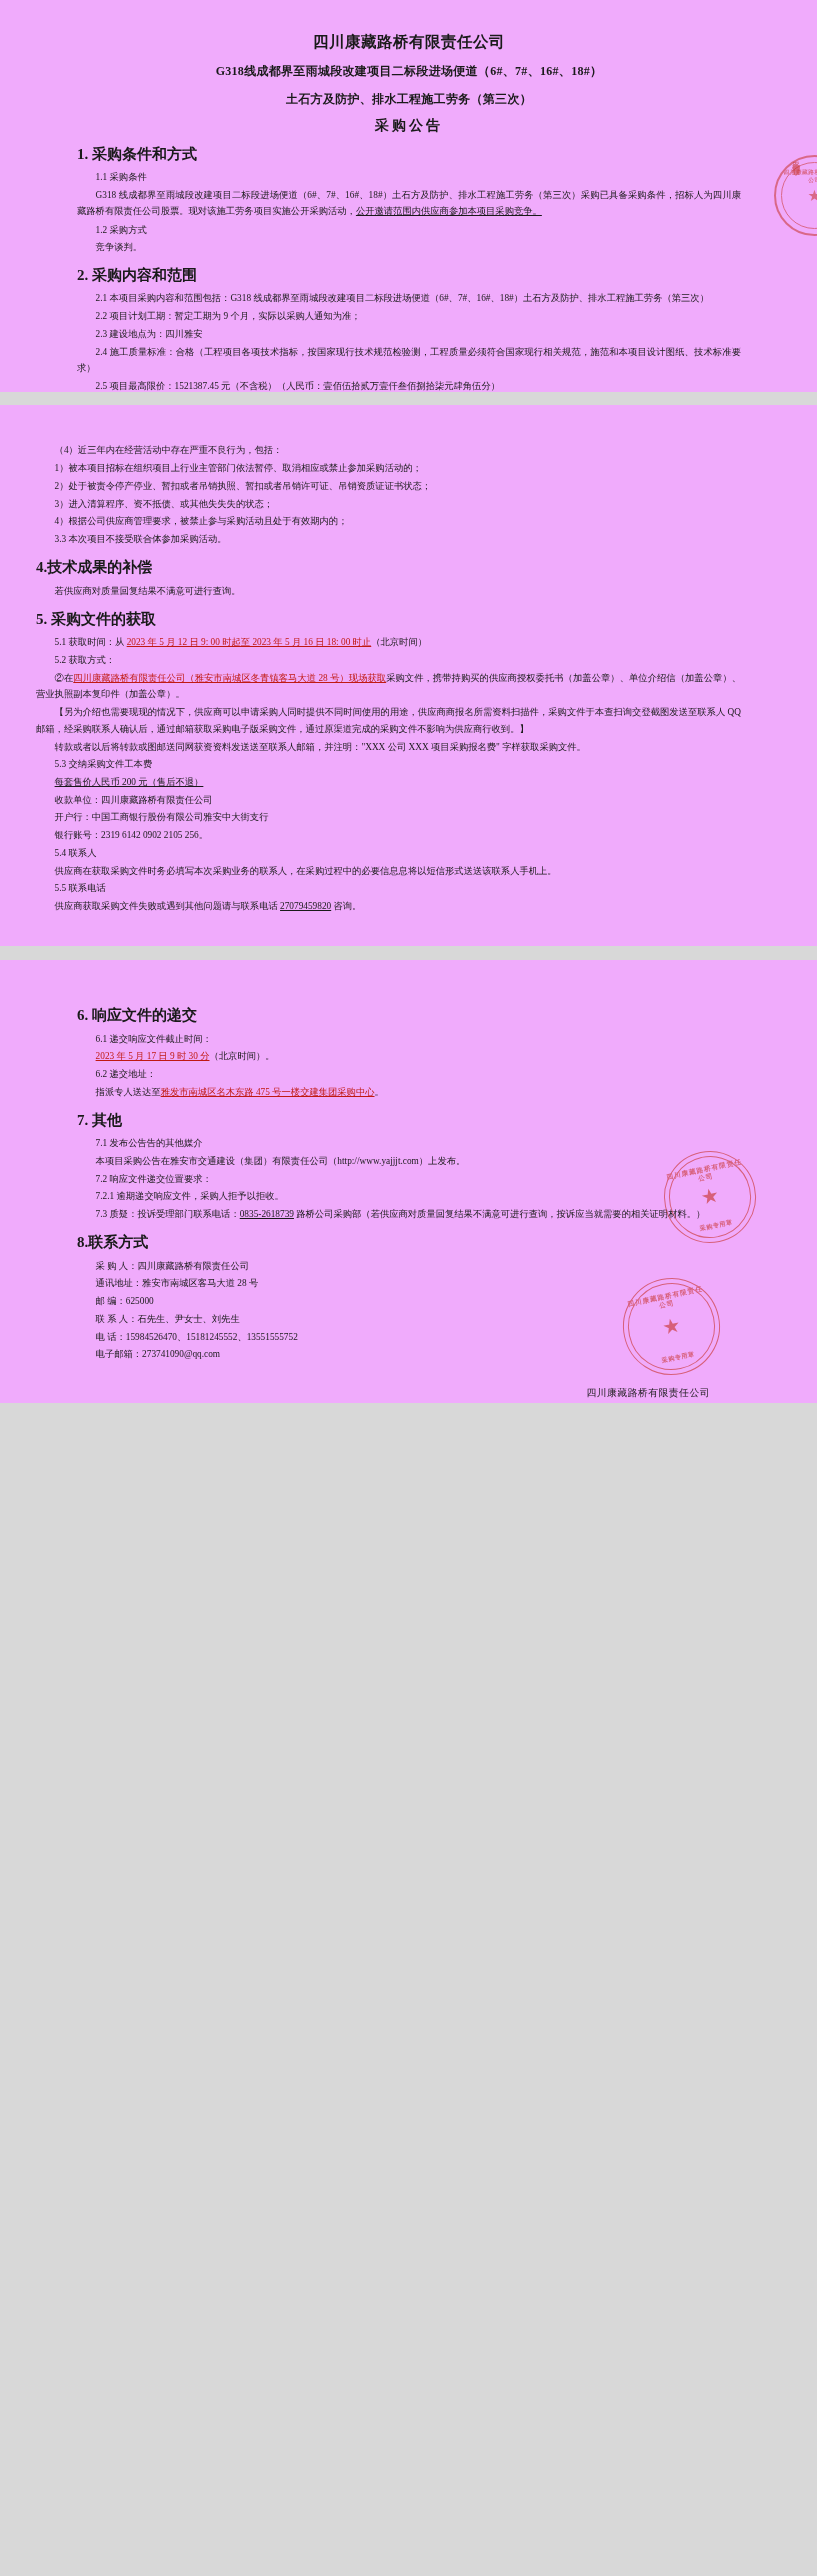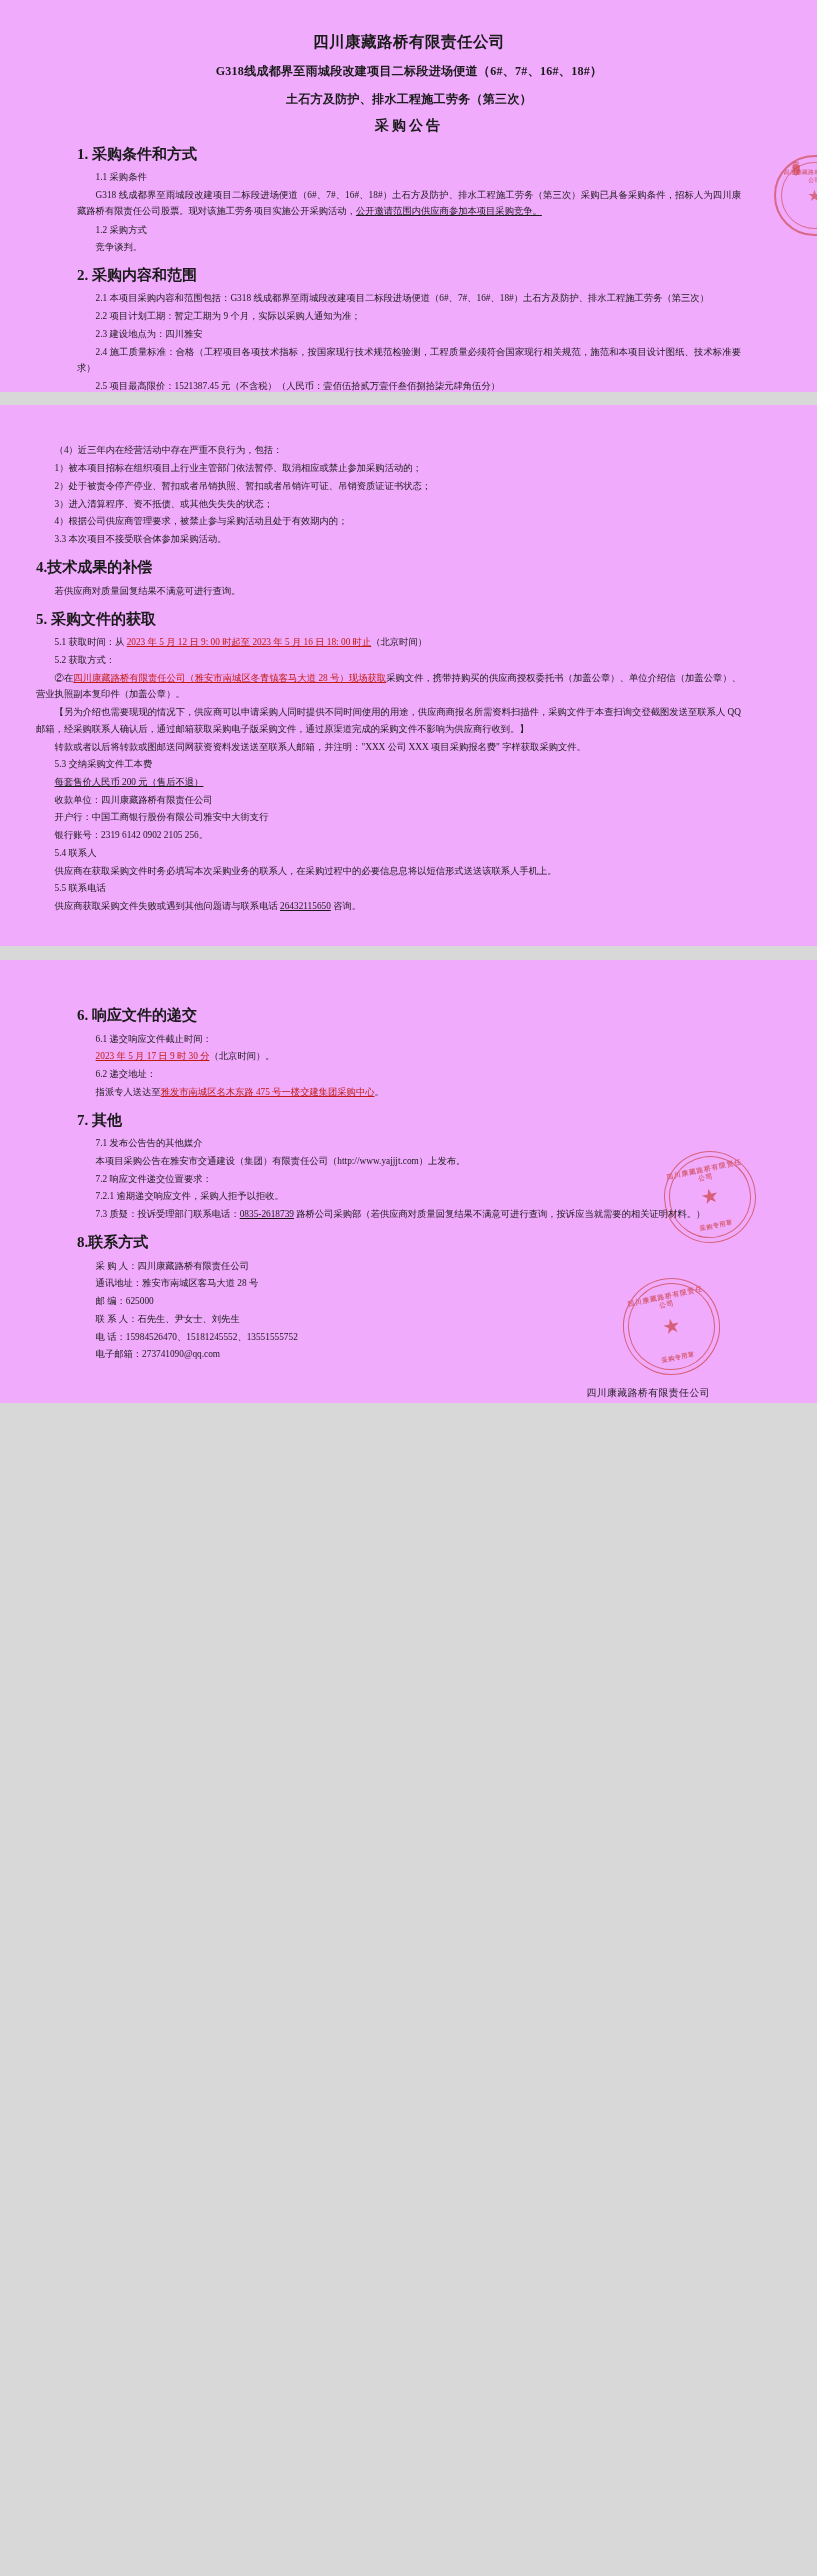--- a/index.html
+++ b/index.html
@@ -232,21 +232,21 @@
     <p class="para">【另为介绍也需要现现的情况下，供应商可以申请采购人同时提供不同时间使用的用途，供应商商报名所需资料扫描件，采购文件于本查扫询交登截图发送至联系人 QQ 邮箱，经采购联系人确认后，通过邮箱获取采购电子版采购文件，通过原渠道完成的采购文件不影响为供应商行收到。】</p>
     <p class="para">转款或者以后将转款或图邮送同网获资资料发送送至联系人邮箱，并注明："XXX 公司 XXX 项目采购报名费" 字样获取采购文件。</p>
     <p class="para">5.3 交纳采购文件工本费</p>
     <p class="para"><span class="u">每套售价人民币 200 元（售后不退）</span></p>
     <p class="para">收款单位：四川康藏路桥有限责任公司</p>
     <p class="para">开户行：中国工商银行股份有限公司雅安中大街支行</p>
     <p class="para">银行账号：2319 6142 0902 2105 256。</p>
     <p class="para">5.4 联系人</p>
     <p class="para">供应商在获取采购文件时务必填写本次采购业务的联系人，在采购过程中的必要信息息将以短信形式送送该联系人手机上。</p>
     <p class="para">5.5 联系电话</p>
-    <p class="para">供应商获取采购文件失败或遇到其他问题请与联系电话 <span class="u">26432115650</span> 咨询。</p>
+    <p class="para">供应商获取采购文件失败或遇到其他问题请与联系电话 <span class="u">27079459820</span> 咨询。</p>
   </div>
 </div>
 
 <div class="gap"></div>
 
 <div class="page" style="height:443px;">
   <div class="inner" style="padding-top:36px;">
     <div class="sec-h">6. 响应文件的递交</div>
     <p class="para">6.1 递交响应文件截止时间：</p>
     <p class="para"><span class="redu">2023 年 5 月 17 日 9 时 30 分</span>（北京时间）。</p>

